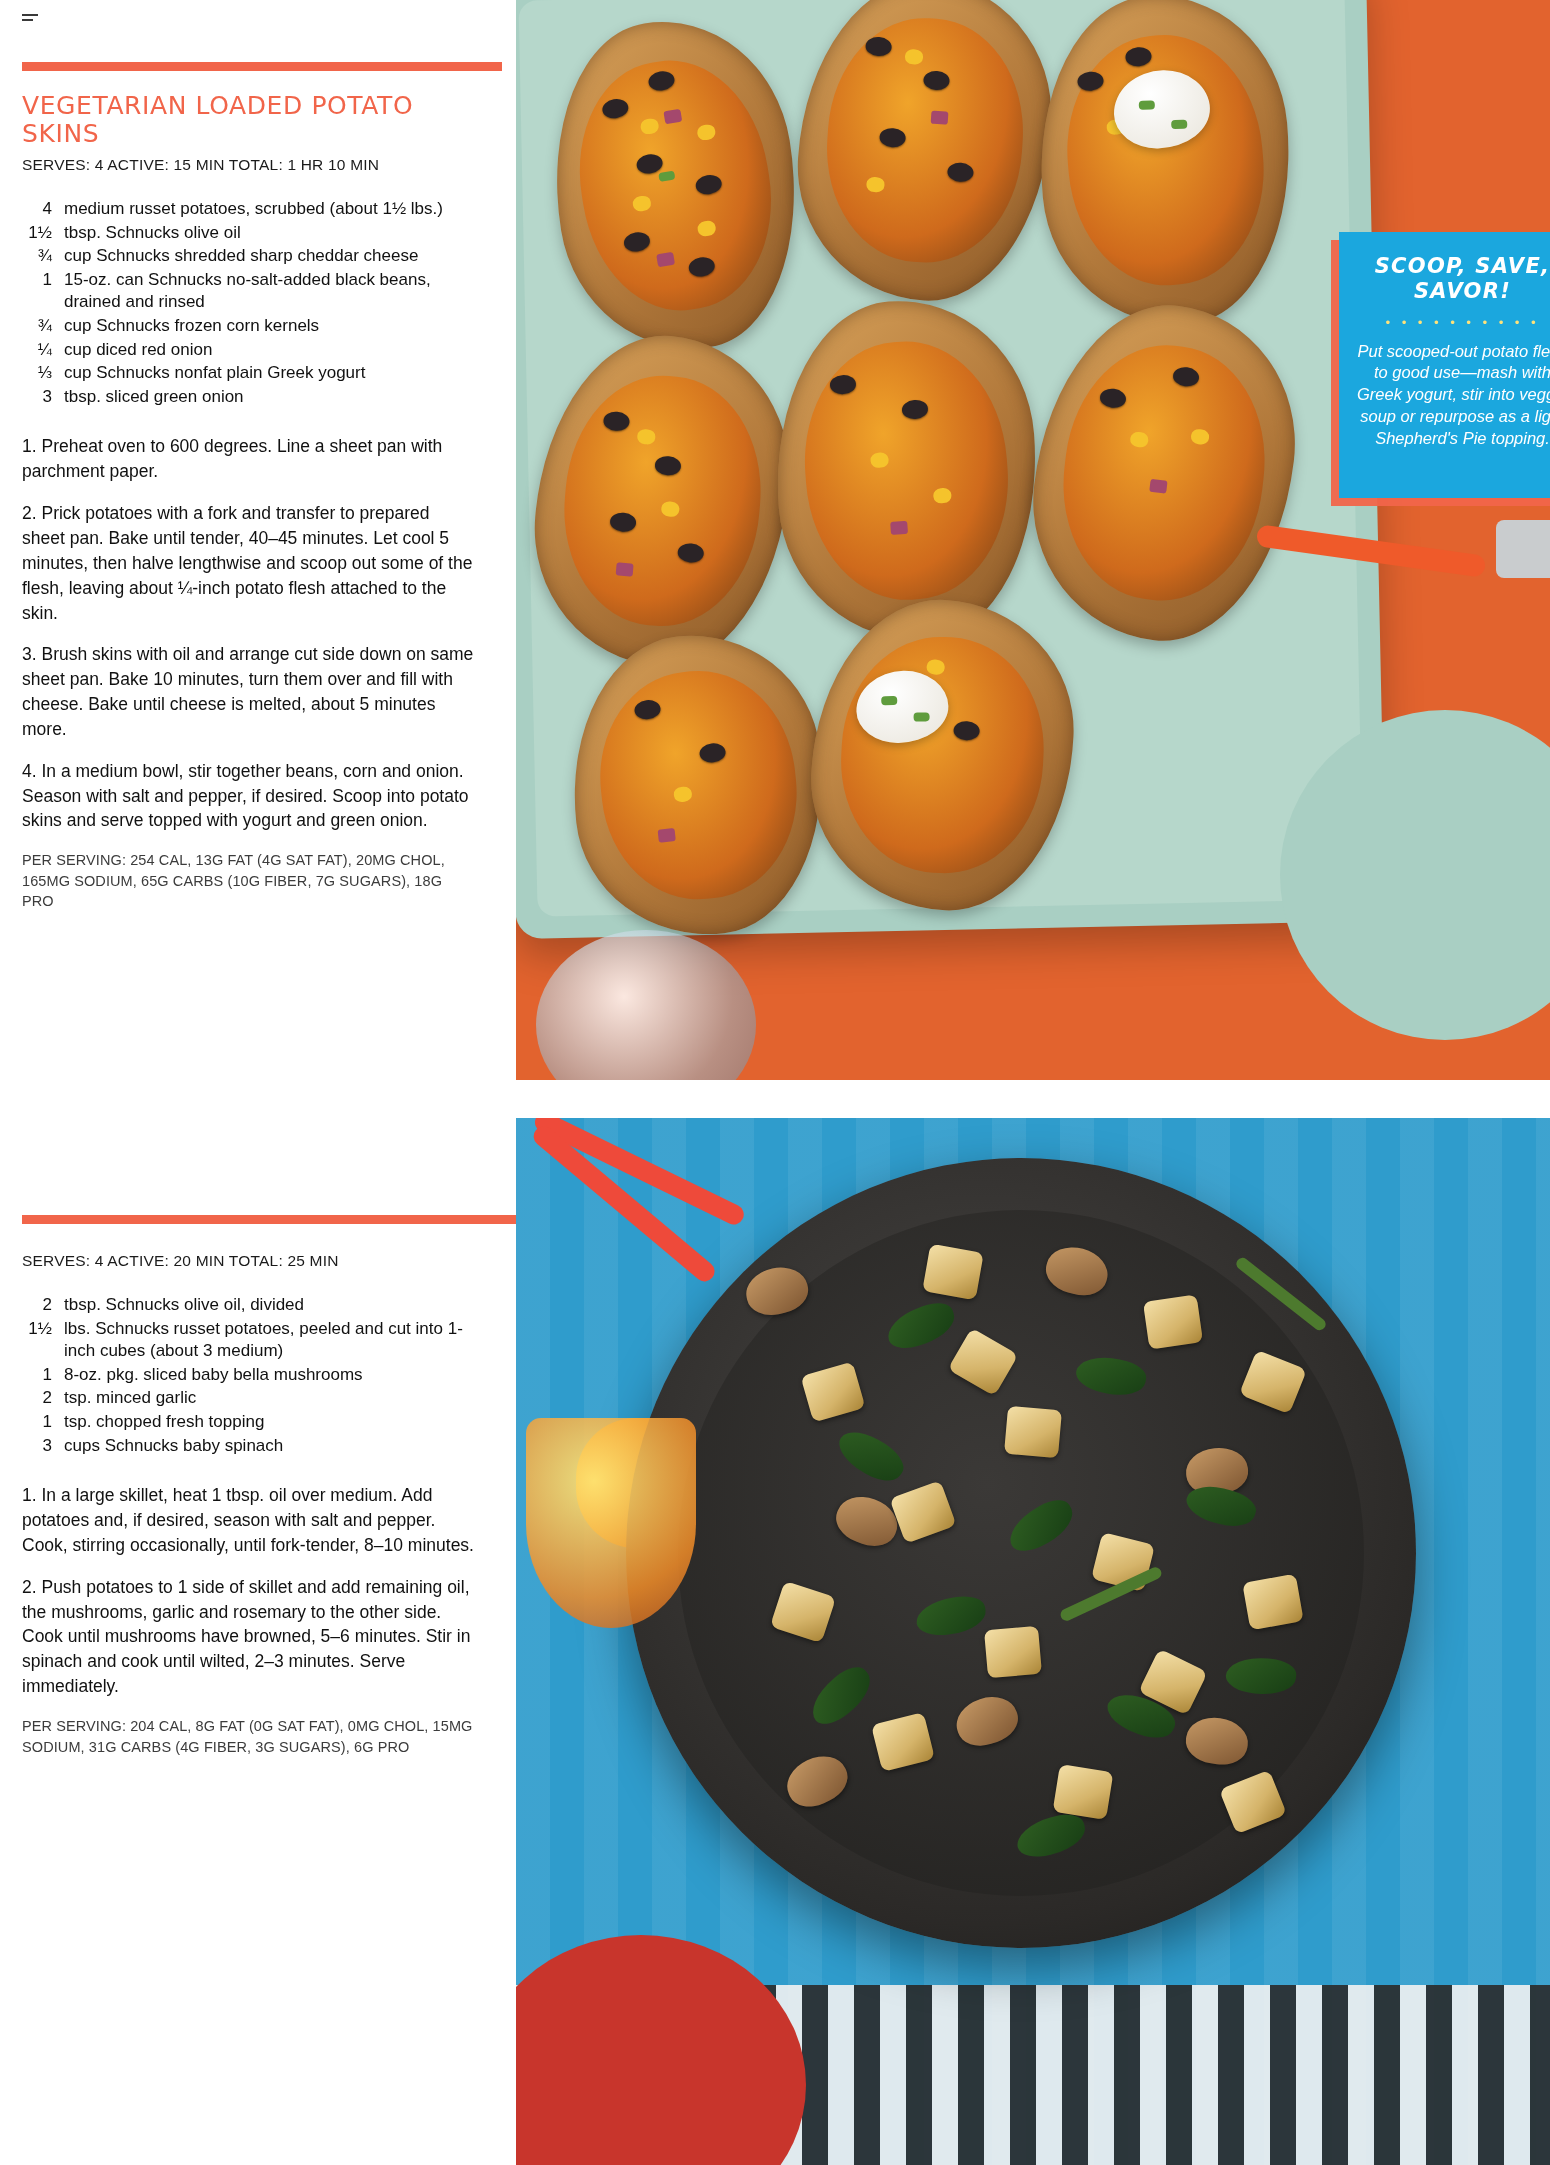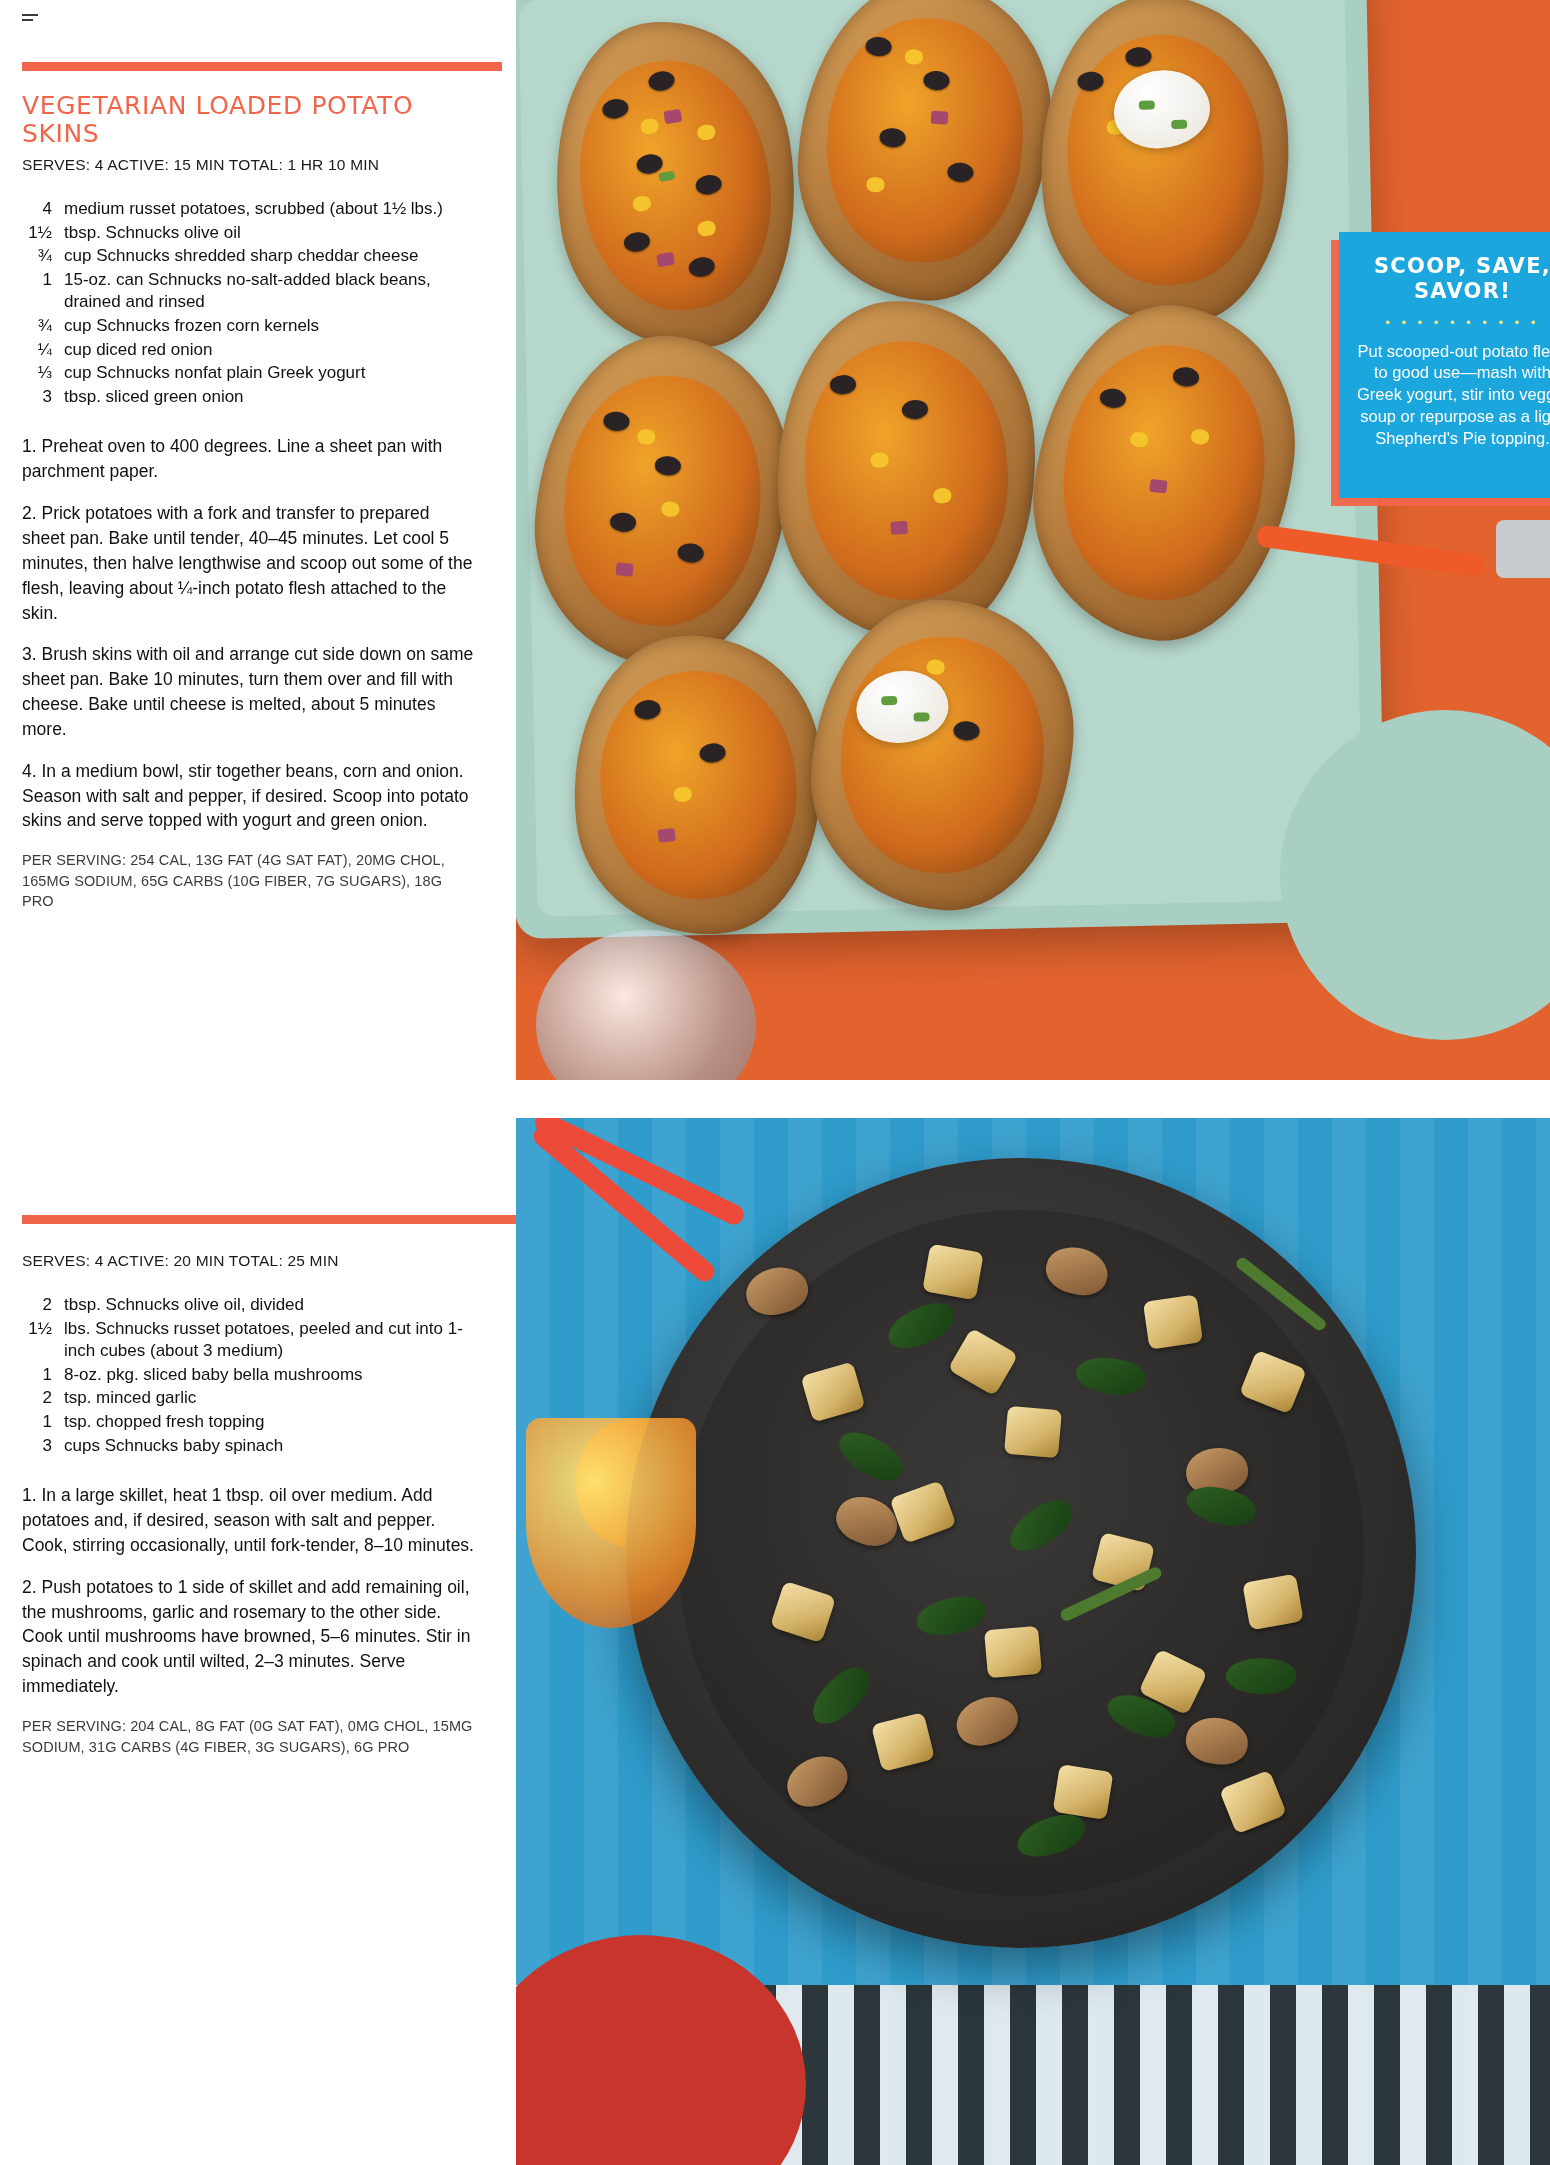--- a/index.html
+++ b/index.html
@@ -107,20 +107,21 @@
     font-size: 14.5px;
     line-height: 1.42;
     color: #3c3c3c;
     letter-spacing: 0.1px;
   }
 
   
   .photo {
     position: absolute;
     overflow: hidden;
+    font-style: italic;
   }
   .photo-top {
     left: 516px; top: 0;
     width: 1034px; height: 1080px;
     background: #e2622f;
   }
   .photo-bottom {
     left: 516px; top: 1118px;
     width: 1034px; height: 1047px;
     background: #2f9ccc;
@@ -417,21 +418,21 @@
           <div class="ing-qty">⅓</div>
           <div class="ing-text">cup Schnucks nonfat plain Greek yogurt</div>
         </div>
         <div class="ing-row">
           <div class="ing-qty">3</div>
           <div class="ing-text">tbsp. sliced green onion</div>
         </div>
       </div>
 
       <div class="steps">
-        <div class="step">1. Preheat oven to 400 degrees. Line a sheet pan with parchment paper.</div>
+        <div class="step">1. Preheat oven to 600 degrees. Line a sheet pan with parchment paper.</div>
         <div class="step">2. Prick potatoes with a fork and transfer to prepared sheet pan. Bake until tender, 40–45 minutes. Let cool 5 minutes, then halve lengthwise and scoop out some of the flesh, leaving about ¼-inch potato flesh attached to the skin.</div>
         <div class="step">3. Brush skins with oil and arrange cut side down on same sheet pan. Bake 10 minutes, turn them over and fill with cheese. Bake until cheese is melted, about 5 minutes more.</div>
         <div class="step">4. In a medium bowl, stir together beans, corn and onion. Season with salt and pepper, if desired. Scoop into potato skins and serve topped with yogurt and green onion.</div>
       </div>
 
       <div class="nutrition">PER SERVING: 254 CAL, 13G FAT (4G SAT FAT), 20MG CHOL, 165MG SODIUM, 65G CARBS (10G FIBER, 7G SUGARS), 18G PRO</div>
     </div>
 
     <div class="recipe r2">
       <div class="recipe-meta">SERVES: 4  ACTIVE: 20 MIN  TOTAL: 25 MIN</div>

